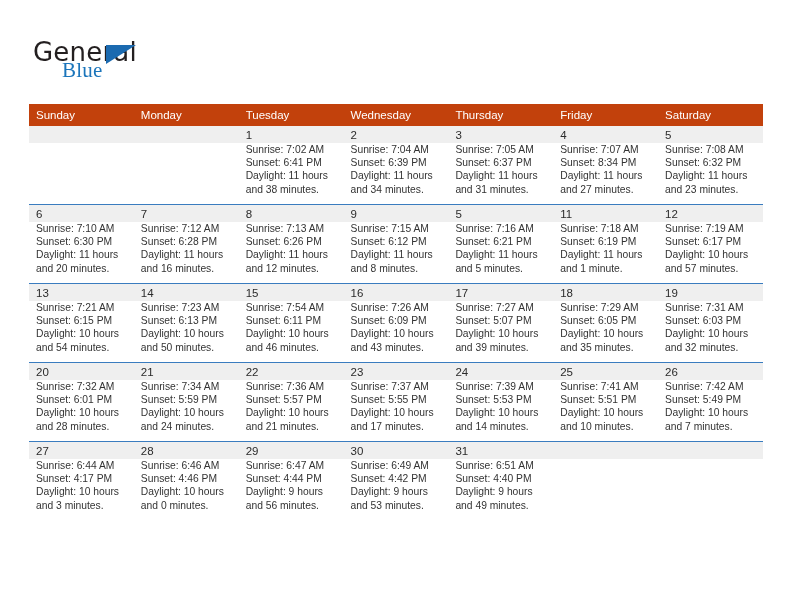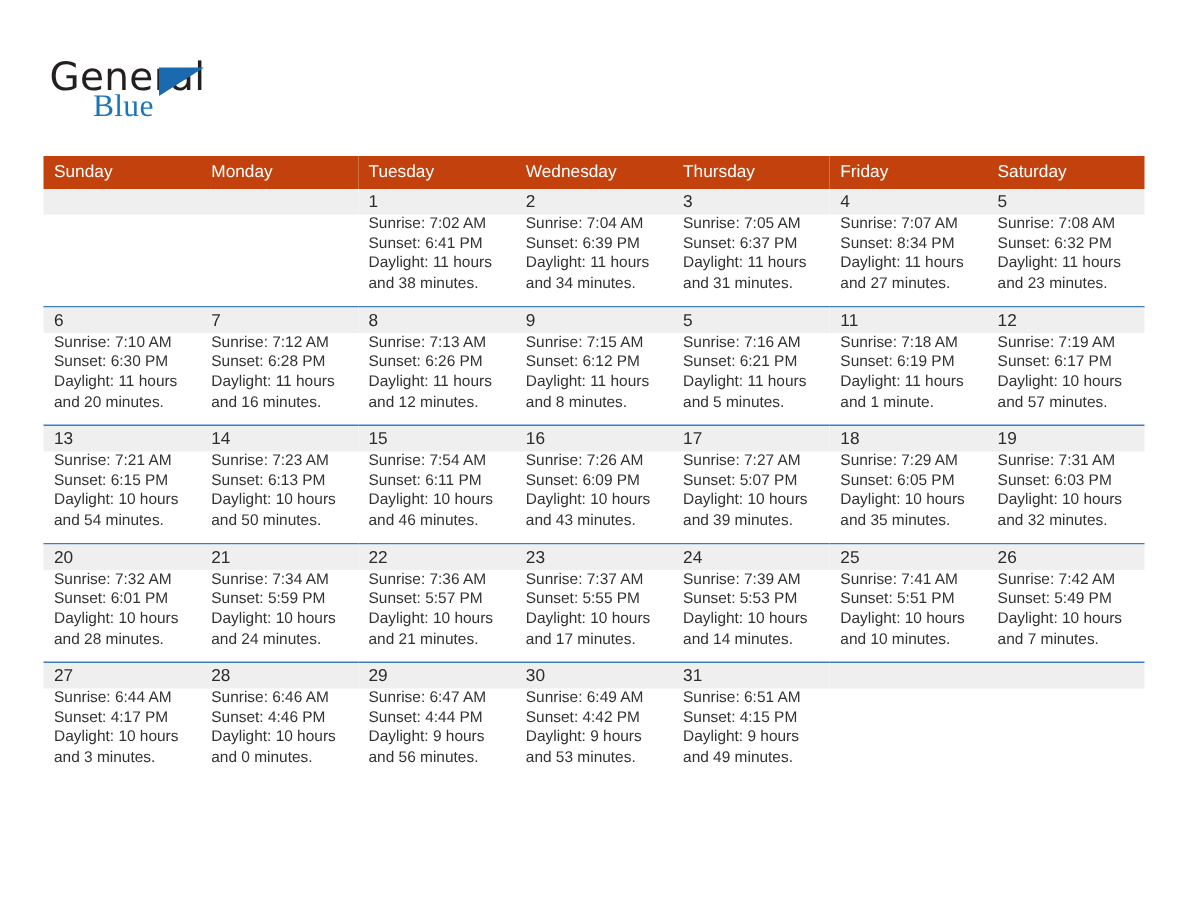--- a/index.html
+++ b/index.html
@@ -495,21 +495,21 @@
                   <div>Sunset: 4:42 PM</div>
                   <div>Daylight: 9 hours and 53 minutes.</div>
                 </div>
               </div>
             </td>
             <td>
               <div class="daycell">
                 <div class="daynum-band">31</div>
                 <div class="dayinfo">
                   <div>Sunrise: 6:51 AM</div>
-                  <div>Sunset: 4:15 PM</div>
+                  <div>Sunset: 4:40 PM</div>
                   <div>Daylight: 9 hours and 49 minutes.</div>
                 </div>
               </div>
             </td>
             <td>
               <div class="daycell empty">
                 <div class="daynum-band"></div>
               </div>
             </td>
             <td>

